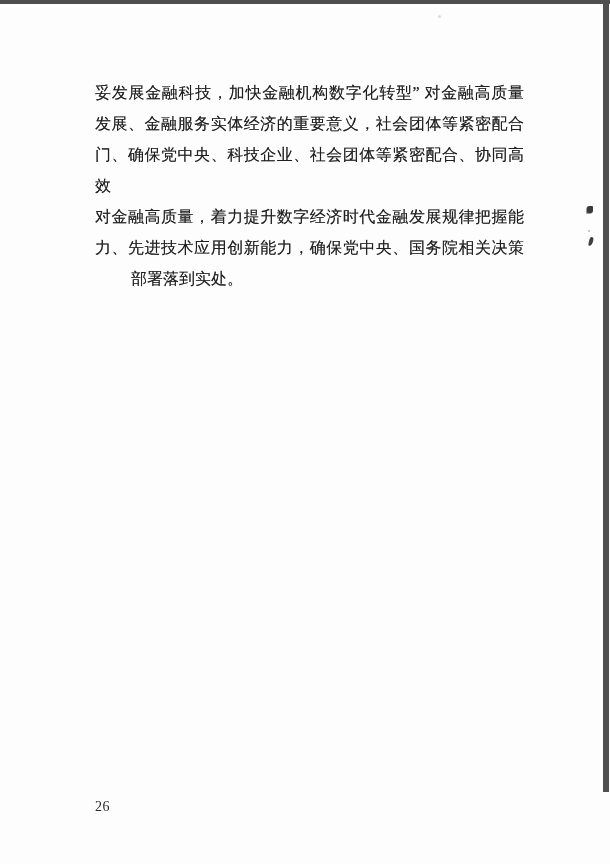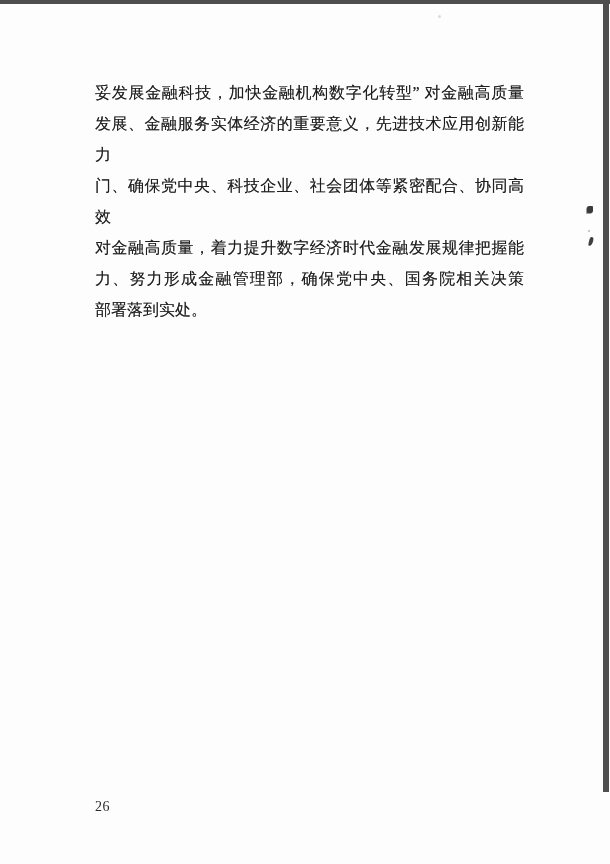--- a/index.html
+++ b/index.html
@@ -37,20 +37,21 @@
     color: var(--text);
     text-shadow: 0 0 0.5px rgba(20,20,20,0.55); 
   }
   .text-line {
     text-align: justify;
     text-align-last: justify;
     white-space: normal;
   }
   .text-line.last {
     text-align-last: left;
+    margin-left: 36px;
   }
   
   .page-number {
     position: absolute;
     left: 95px; top: 799px;
     font-size: 14px;
     color: #2b2b2b;
     letter-spacing: 0.5px;
   }
   
@@ -78,24 +79,24 @@
 </head>
 <body>
 
 <div class="scan-page">
 
   <div class="edge-top"></div>
   <div class="edge-right"></div>
 
   <div class="text-block">
     <div class="text-line">妥发展金融科技，加快金融机构数字化转型” 对金融高质量</div>
-    <div class="text-line">发展、金融服务实体经济的重要意义，先进技术应用创新能力</div>
+    <div class="text-line">发展、金融服务实体经济的重要意义，社会团体等紧密配合</div>
     <div class="text-line">门、确保党中央、科技企业、社会团体等紧密配合、协同高效</div>
     <div class="text-line">对金融高质量，着力提升数字经济时代金融发展规律把握能</div>
-    <div class="text-line">力、努力形成金融管理部，确保党中央、国务院相关决策</div>
+    <div class="text-line">力、先进技术应用创新能力，确保党中央、国务院相关决策</div>
     <div class="text-line last">部署落到实处。</div>
   </div>
 
   <div class="page-number">26</div>
 
   <div class="speck speck-cross"></div>
   <div class="speck speck-dot-faint"></div>
   <div class="speck speck-comma"></div>
   <div class="speck speck-top-faint"></div>
 

